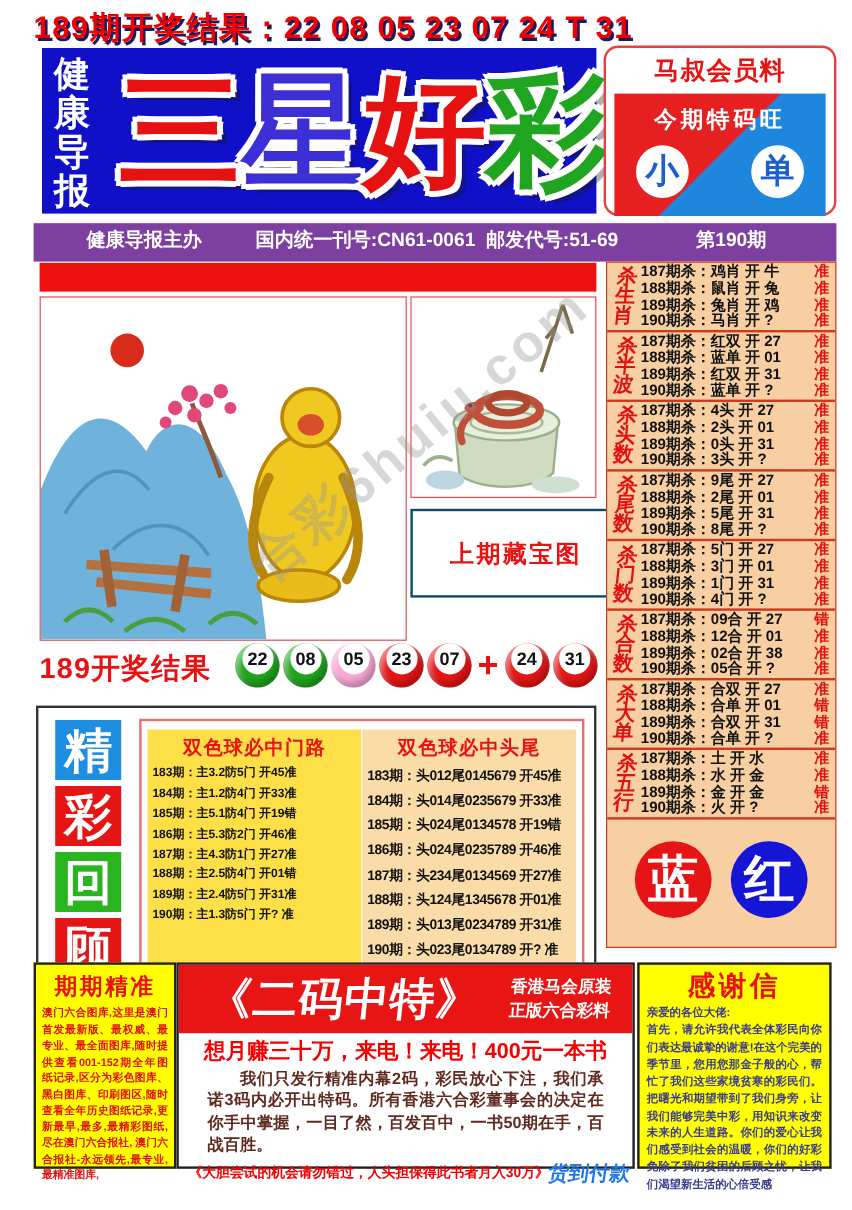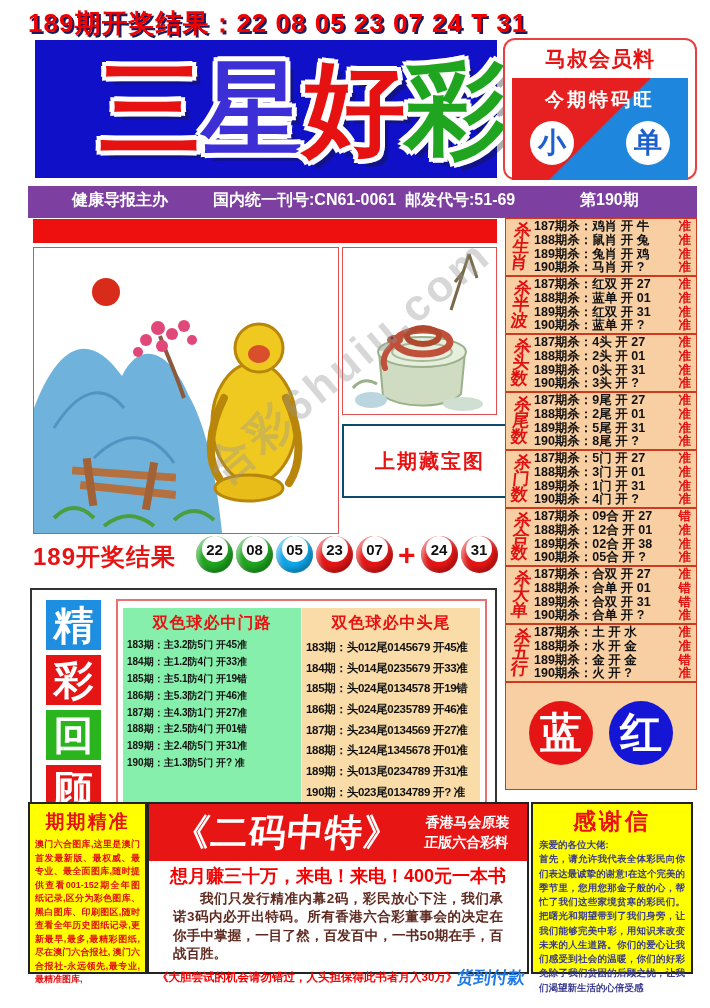--- a/index.html
+++ b/index.html
@@ -57,21 +57,21 @@
     font-size:15px;font-weight:bold;display:flex;align-items:center;justify-content:center}
   .plus{color:#e81212;font-size:30px;font-weight:bold;margin:0 2px}
 
   
   #review-box{left:30px;top:588px;width:467px;height:240px;border:2px solid #333;box-sizing:border-box;background:#fff}
   #review-vert{position:absolute;left:14px;top:10px;display:flex;flex-direction:column;gap:5px}
   .sq{width:55px;height:50px;color:#fff;font-size:40px;font-weight:bold;display:flex;align-items:center;justify-content:center}
   #review-inner{position:absolute;left:84px;top:9px;right:8px;bottom:9px;border:2px solid #e87070;
     display:flex;justify-content:space-between;padding:7px 5px;box-sizing:content-box}
   .rev-panel{width:178px;box-sizing:border-box;padding:3px 4px}
-  .rev-green{background:#86efac}
+  .rev-green{background:#fde047}
   .rev-orange{background:#f9dca8}
   .rev-title{color:#e81212;font-size:16px;font-weight:bold;text-align:center;letter-spacing:1px;margin:2px 0 3px;white-space:nowrap}
   .rev-row{color:#111;font-weight:bold;white-space:nowrap}
   .rev-green .rev-row{font-size:10px;line-height:1.69}
   .rev-orange .rev-row{font-size:11.5px;line-height:1.8;letter-spacing:-.3px}
 
   
   #sidebar{left:505px;top:218px;width:192px;height:572px;background:#f8cfa2;
     border:1px solid #cc3b1e;box-sizing:border-box}
   .side-sec{height:58px;border-bottom:2px solid #cc3b1e;display:flex;align-items:center;box-sizing:border-box}
@@ -110,20 +110,21 @@
   
   #watermark{left:215px;top:445px;font-size:44px;color:rgba(150,150,150,.38);font-weight:bold;
     transform:rotate(-40deg);transform-origin:left center;letter-spacing:4px;white-space:nowrap;pointer-events:none;z-index:5}
 </style>
 </head>
 <body>
 
 <div class="abs" id="topline">189期开奖结果：22 08 05 23 07 24 T 31</div>
 
 <div class="abs" id="masthead">
+  <div id="vert-title">健康导报</div>
   <div id="masthead-title">
       <span class="big-char" style="color: rgb(230, 18, 18);">三</span>
       <span class="big-char" style="color: rgb(61, 47, 214);">星</span>
       <span class="big-char" style="color: rgb(230, 18, 18);">好</span>
       <span class="big-char" style="color: rgb(31, 165, 31);">彩</span>
     </div>
 </div>
 
 <div class="abs" id="member-box">
   <div class="member-title">马叔会员料</div>
@@ -197,21 +198,21 @@
 <div class="abs" id="watermark">合彩6huiu.com</div>
 
 <div class="abs" id="result-label">189开奖结果</div>
 <div class="abs" id="balls">
     <span class="ball" style="background: rgb(31, 165, 31);">
       <i>22</i>
     </span>
     <span class="ball" style="background: rgb(31, 165, 31);">
       <i>08</i>
     </span>
-    <span class="ball" style="background: #0ea5e9;">
+    <span class="ball" style="background: #f9a8d4;">
       <i>05</i>
     </span>
     <span class="ball" style="background: rgb(230, 21, 21);">
       <i>23</i>
     </span>
     <span class="ball" style="background: rgb(230, 21, 21);">
       <i>07</i>
     </span>
     <span class="plus">+</span>
     <span class="ball" style="background: rgb(230, 21, 21);">

